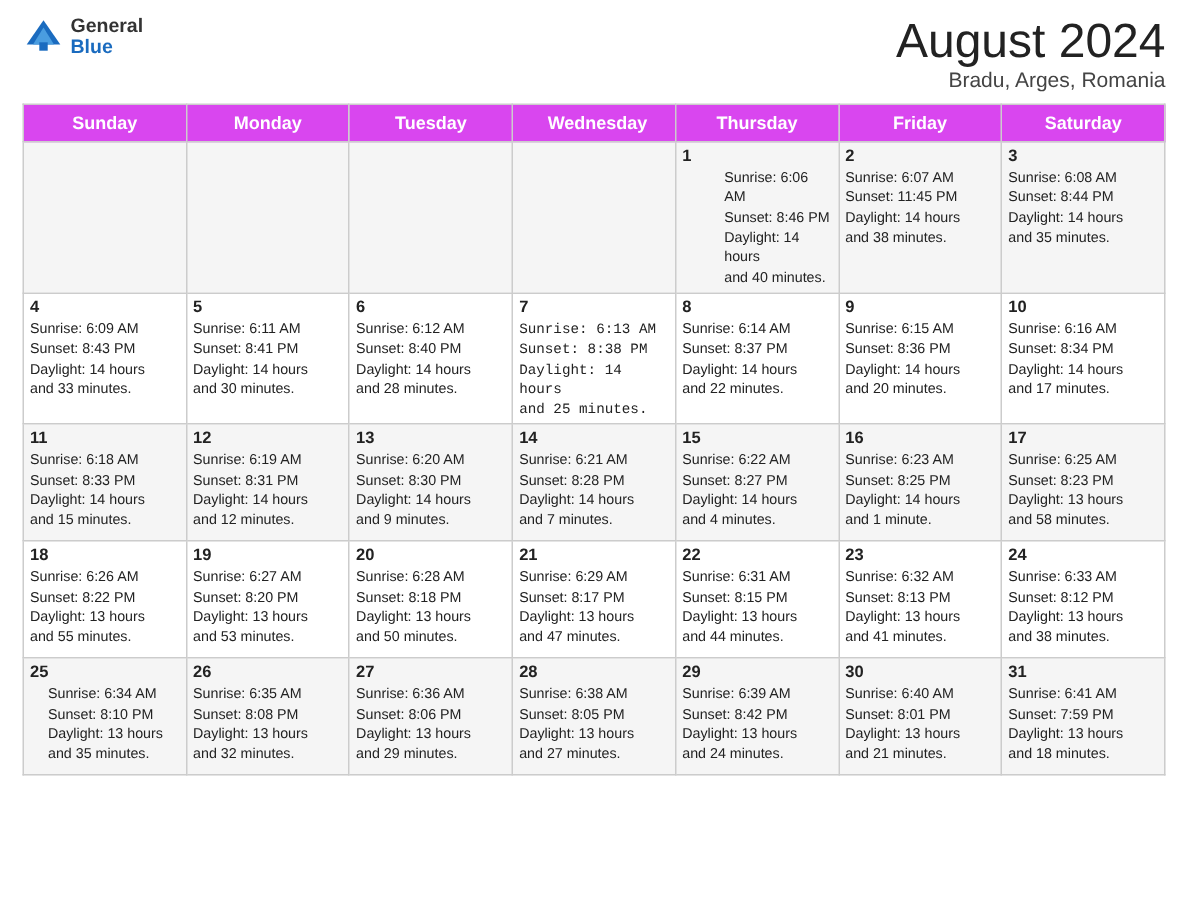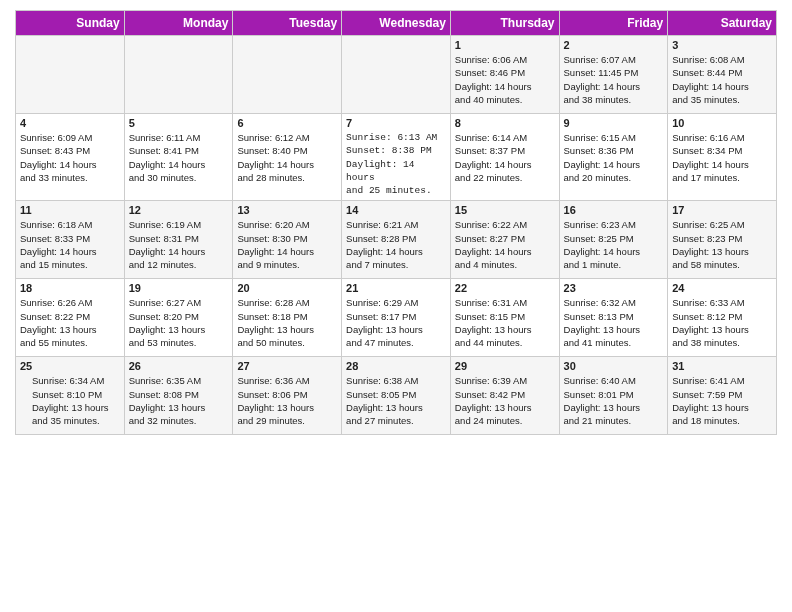--- a/index.html
+++ b/index.html
@@ -50,24 +50,24 @@
     .subtitle {
       font-size: 14px;
       color: #444;
     }
     table {
       width: 100%;
       border-collapse: collapse;
       table-layout: fixed;
     }
     thead th {
-      background-color: #a21caf;
+      background-color: #d946ef;
       color: #fff;
-      text-align: right;
-      padding: 5px 4px;
+      text-align: center;
+      padding: 5px 23px;
       font-size: 12px;
       font-weight: bold;
       border: 1px solid #ccc;
     }
     tbody td {
       border: 1px solid #ccc;
       vertical-align: top;
       padding: 3px 4px;
       font-size: 10px;
       color: #222;
@@ -91,20 +91,37 @@
       color: #222;
     }
     .empty-cell {
       background-color: #f5f5f5;
     }
   </style>
 </head>
 <body>
 
 <div class="container">
+  <div class="header-row">
+    <div class="logo">
+      <svg class="logo-icon" viewBox="0 0 40 40" xmlns="http://www.w3.org/2000/svg">
+        <polygon points="20,5 36,28 4,28" fill="#1a6bbf"></polygon>
+        <polygon points="20,12 30,28 10,28" fill="#4a9de0"></polygon>
+        <rect x="16" y="26" width="8" height="8" fill="#1a6bbf"></rect>
+      </svg>
+      <div class="logo-text">
+        <span class="logo-general">General</span>
+        <span class="logo-blue">Blue</span>
+      </div>
+    </div>
+    <div class="title-block">
+      <div class="month-title">August 2024</div>
+      <div class="subtitle">Bradu, Arges, Romania</div>
+    </div>
+  </div>
 
   <table>
     <thead>
       <tr>
       <th>Sunday</th>
           <th>Monday</th>
           <th>Tuesday</th>
           <th>Wednesday</th>
           <th>Thursday</th>
           <th>Friday</th>
@@ -112,21 +129,21 @@
         </tr>
     </thead>
     <tbody id="calendar-body">
     <tr>
           <td class="empty-cell"></td>
           <td class="empty-cell"></td>
           <td class="empty-cell"></td>
           <td class="empty-cell"></td>
           <td>
             <span class="day-number">1</span>
-            <div class="day-info" style="white-space: pre-line;">Sunrise: 6:06 AM
+            <div class="day-info" style="white-space: pre-line; margin-left: 28px;">Sunrise: 6:06 AM
 Sunset: 8:46 PM
 Daylight: 14 hours
 and 40 minutes.</div>
           </td>
           <td>
             <span class="day-number">2</span>
             <div class="day-info" style="white-space: pre-line;">Sunrise: 6:07 AM
 Sunset: 11:45 PM
 Daylight: 14 hours
 and 38 minutes.</div>

